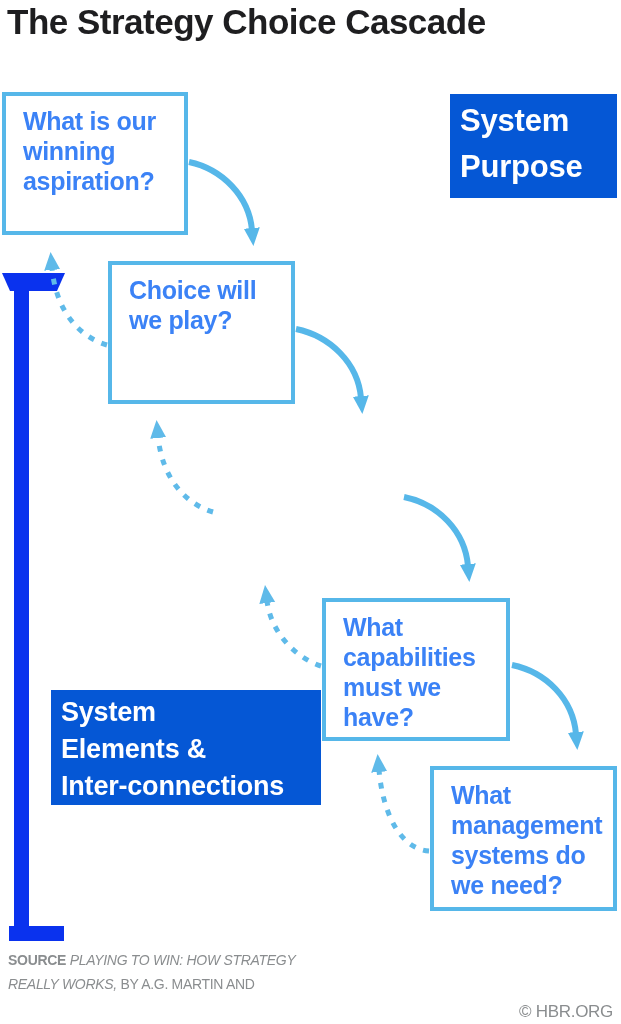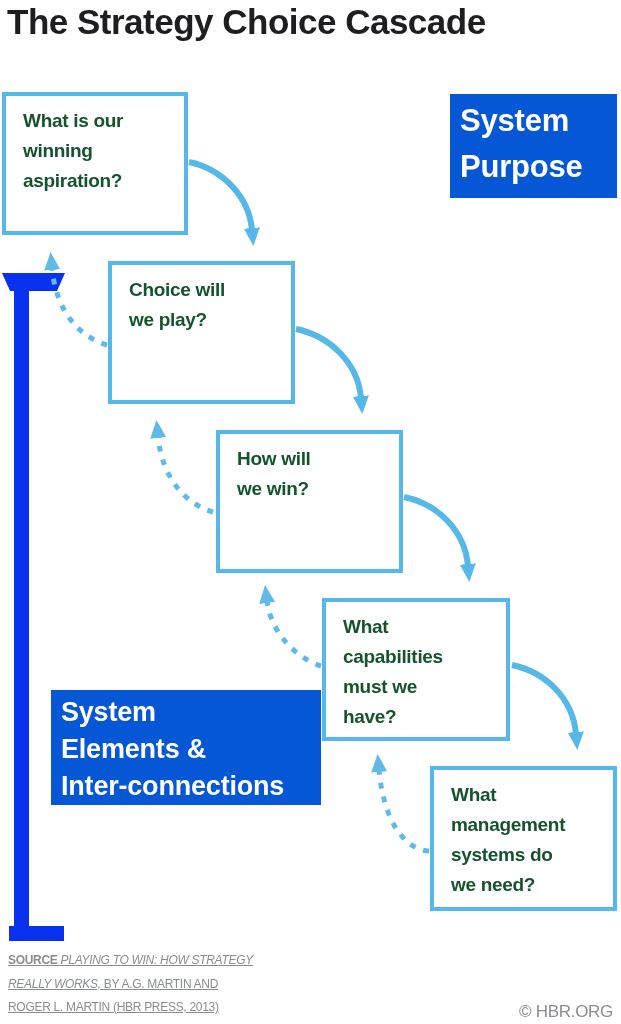--- a/index.html
+++ b/index.html
@@ -38,24 +38,24 @@
     z-index: 1;
   }
   .qbox {
     position: absolute;
     background: #ffffff;
     border: 4px solid var(--box-border);
     box-sizing: border-box;
     z-index: 2;
   }
   .qbox-text {
-    font-size: 19px;
+    font-size: 25px;
     font-weight: 700;
     line-height: 30px;
-    color: #14532d;
+    color: #3b82f6;
     padding: 10px 8px 0 17px;
     white-space: pre-line;
     letter-spacing: -0.3px;
   }
   .blue-label {
     position: absolute;
     background: var(--label-bg);
     color: var(--label-text);
     font-weight: 700;
     box-sizing: border-box;
@@ -89,26 +89,25 @@
     stroke-width: 5;
     fill: none;
     stroke-dasharray: 6 8;
   }
   .bracket-shape { fill: var(--bracket); }
   .footer {
     position: absolute;
     left: 8px;
     top: 949px;
     width: 605px;
-    font-size: 12px;
+    font-size: 14px;
     line-height: 23.5px;
     color: var(--footer-text);
     letter-spacing: -0.3px;
     z-index: 2;
-    text-decoration: underline;
   }
   .footer .src { font-weight: 700; }
   .footer .ital { font-style: italic; }
   .copyright {
     position: absolute;
     right: 4px;
     top: 1002px;
     font-size: 17px;
     color: var(--footer-text);
     letter-spacing: -0.3px;
@@ -157,24 +156,20 @@
 
   <div class="qbox qbox-1">
     <div class="qbox-text">What is our
 winning
 aspiration?</div>
   </div>
   <div class="qbox qbox-2">
     <div class="qbox-text">Choice will
 we play?</div>
   </div>
-  <div class="qbox qbox-3">
-    <div class="qbox-text">How will
-we win?</div>
-  </div>
   <div class="qbox qbox-4">
     <div class="qbox-text">What
 capabilities
 must we
 have?</div>
   </div>
   <div class="qbox qbox-5">
     <div class="qbox-text">What
 management
 systems do
@@ -183,17 +178,16 @@
 
   <div class="blue-label label-purpose">System
 Purpose</div>
   <div class="blue-label label-elements">System
 Elements &amp;
 Inter-connections</div>
 
   <div class="footer">
     <div><span class="src">SOURCE</span> <span class="ital">PLAYING TO WIN: HOW STRATEGY</span></div>
     <div><span class="ital">REALLY WORKS,</span> <span>BY A.G. MARTIN AND</span></div>
-    <div><span>ROGER L. MARTIN (HBR PRESS, 2013)</span></div>
   </div>
   <div class="copyright">© HBR.ORG</div>
 
 </div>
 
 </body></html>

